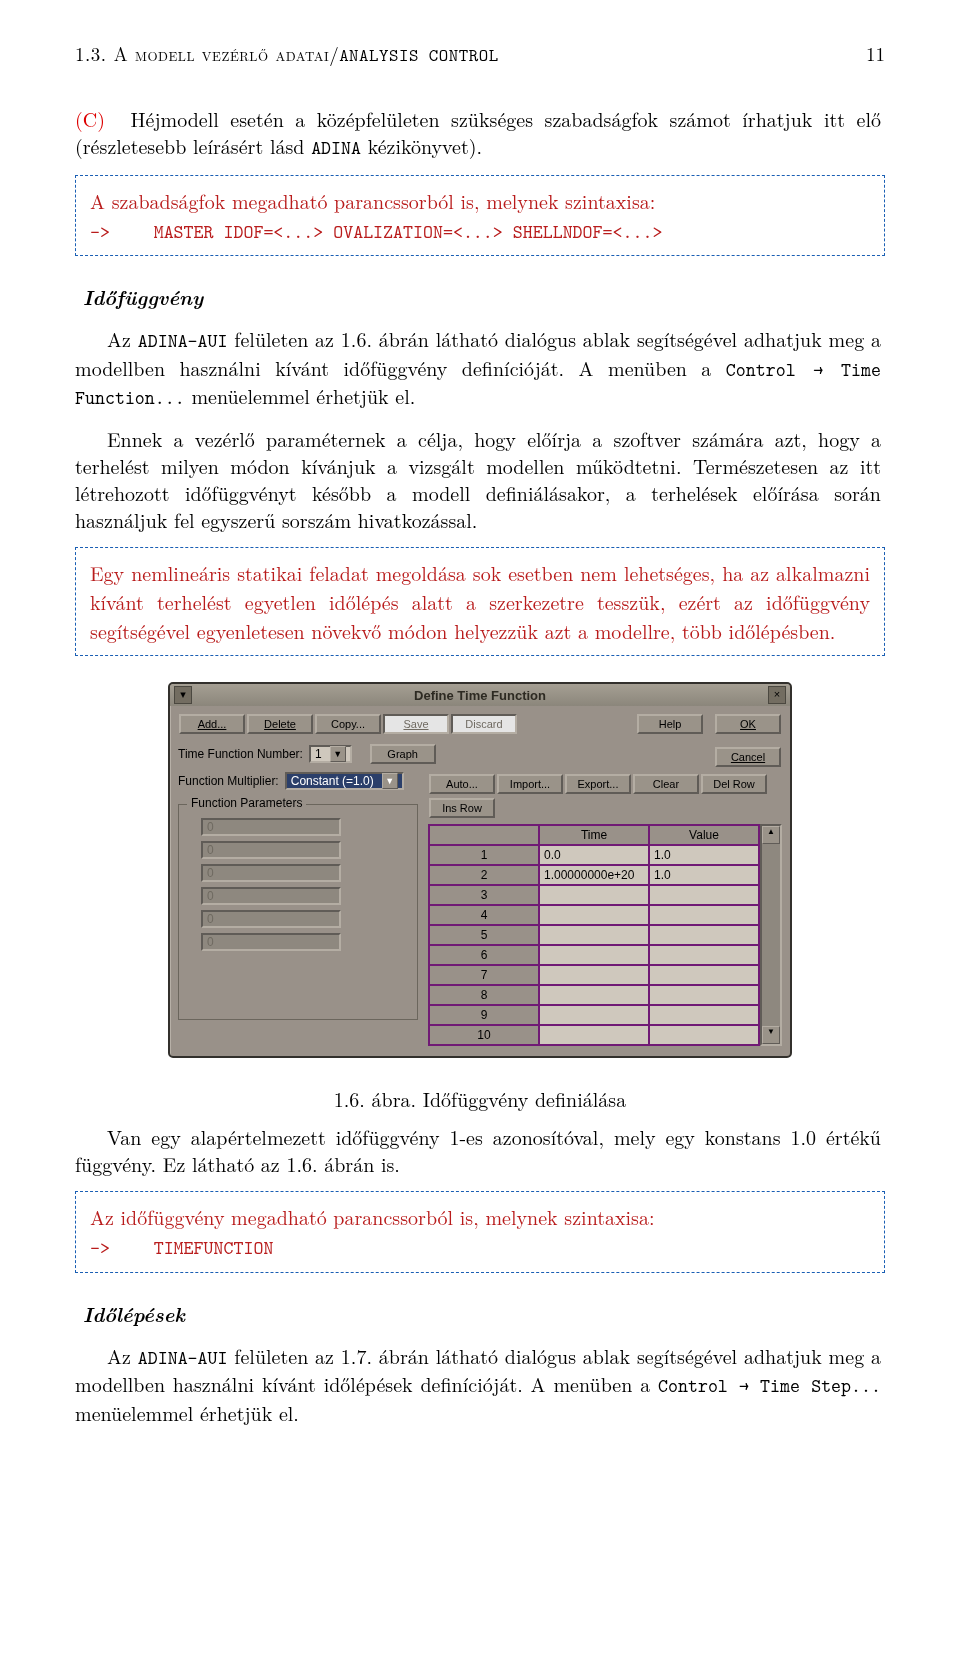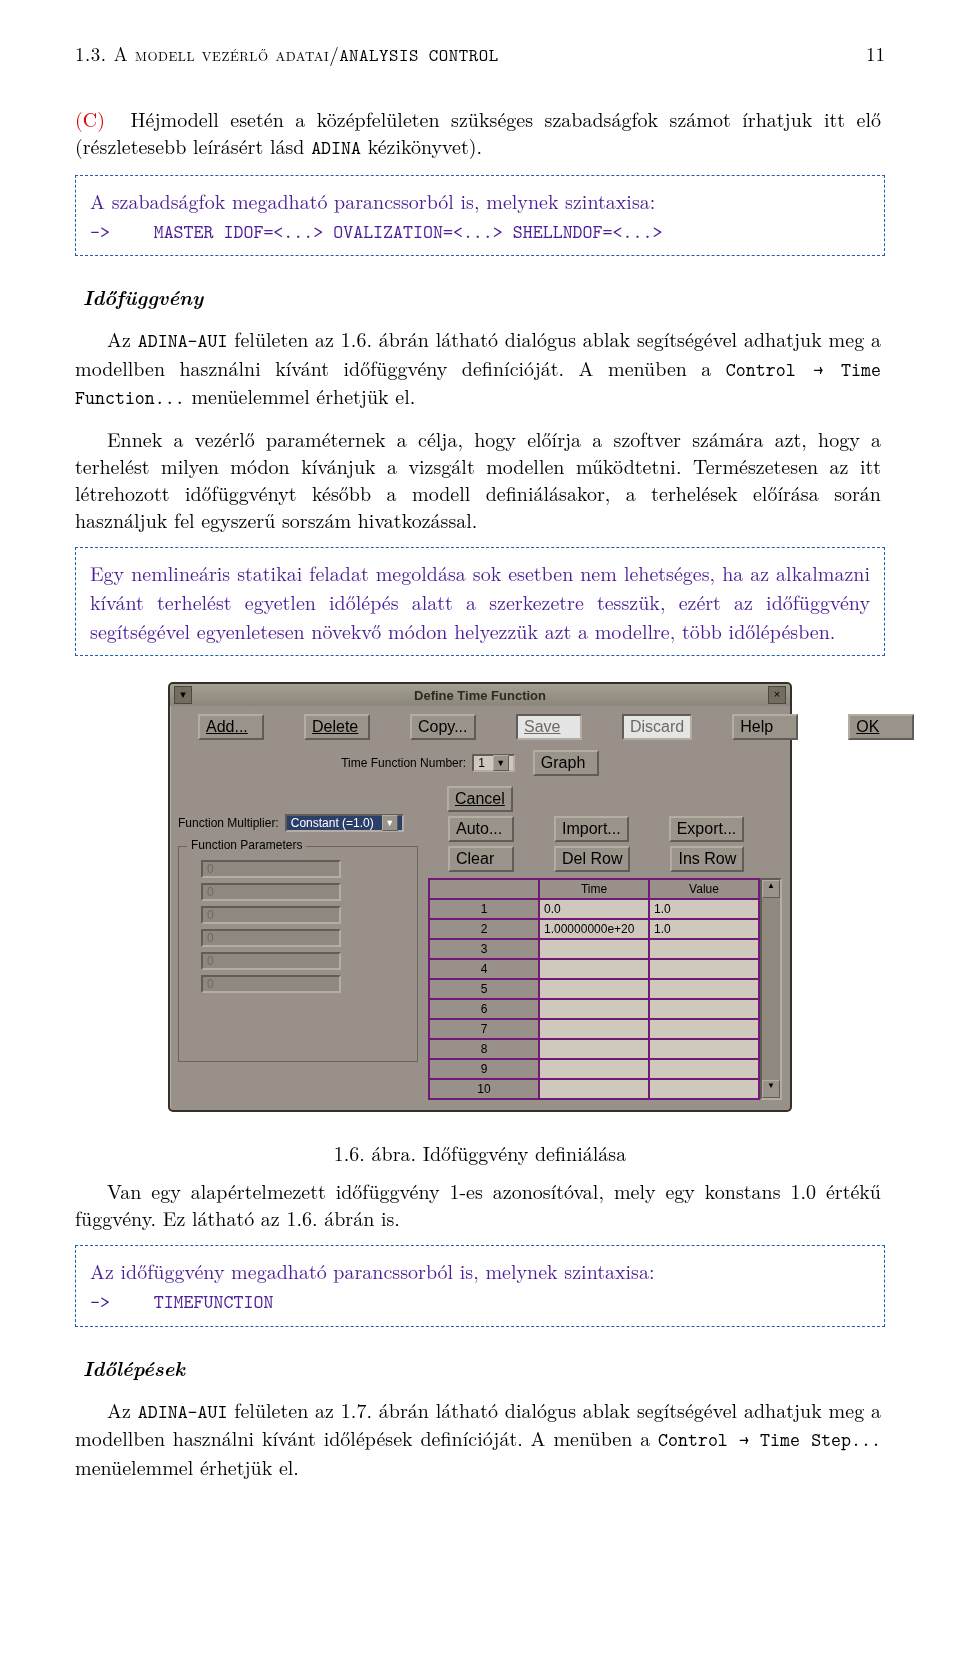--- a/index.html
+++ b/index.html
@@ -29,21 +29,21 @@
     font-size: 20px;
     line-height: 1.35;
     text-align: justify;
     margin: 0 4px 14px 0;
   }
   .indent { text-indent: 1.6em; }
   .red { color: #d00; }
   .enum-label { display: inline-block; width: 2.2em; }
   .dashedbox {
     border: 1px dashed #1a5fb4;
-    color: #4c1d95;
+    color: #b91c1c;
     padding: 10px 14px;
     margin: 10px 0 24px 0;
     font-size: 20px;
     line-height: 1.45;
     text-align: justify;
   }
   .dashedbox .tt { font-family: "Latin Modern Mono", "Courier New", monospace; }
   .prompt { display: inline-block; width: 3em; }
   h3.sub {
     font-size: 20px;
@@ -85,25 +85,25 @@
     border: 1px solid #4b4840;
     background: #736d61;
     font-size: 11px; line-height: 14px; text-align: center;
     color: #000;
   }
   .dlg-body { padding: 6px 8px 10px 8px; font-size: 12px; }
   .btn {
     display: inline-block;
     min-width: 50px;
     padding: 2px 6px;
-    margin: 2px 20px;
+    margin: 2px 1px;
     border: 2px outset #b4ada3;
     background: #9a9389;
-    font-size: 16px;
-    text-align: left;
+    font-size: 11px;
+    text-align: center;
     cursor: pointer;
   }
   .btn.disabled { color: #6f6a61; border-style: inset; background:#e5e5e5; cursor:default;}
   .u { text-decoration: underline; }
   .row1 { display:flex; justify-content:space-between; align-items:center; margin-bottom:6px;}
   .row1 .left-btns { display:flex; }
   .row1 .right-btns { display:flex; gap:10px;}
   .row2 { display:flex; align-items:center; margin-bottom:6px;}
   .lbl { font-size:12px; margin-right:6px; white-space:nowrap;}
   .inp, .sel {
@@ -195,21 +195,21 @@
             <span class="btn"><span>Copy...</span></span>
             <span class="btn disabled"><span class="u">Save</span></span>
             <span class="btn disabled"><span>Discard</span></span>
           </span>
           <span class="right-btns">
             <span class="btn">Help</span>
             <span class="btn"><span class="u">OK</span></span>
           </span>
         </div>
 
-        <div style="display:flex; justify-content:space-between; align-items:center;flex-direction:column;">
+        <div style="display:flex; justify-content:space-between; align-items:center;">
           <div class="row2">
             <span class="lbl">Time Function Number:</span>
             <span class="sel">
               <span>1</span>
               <span class="arrow">▼</span>
             </span>
             <span class="btn" style="margin-left:18px">Graph</span>
           </div>
           <span class="btn"><span class="u">Cancel</span></span>
         </div>

